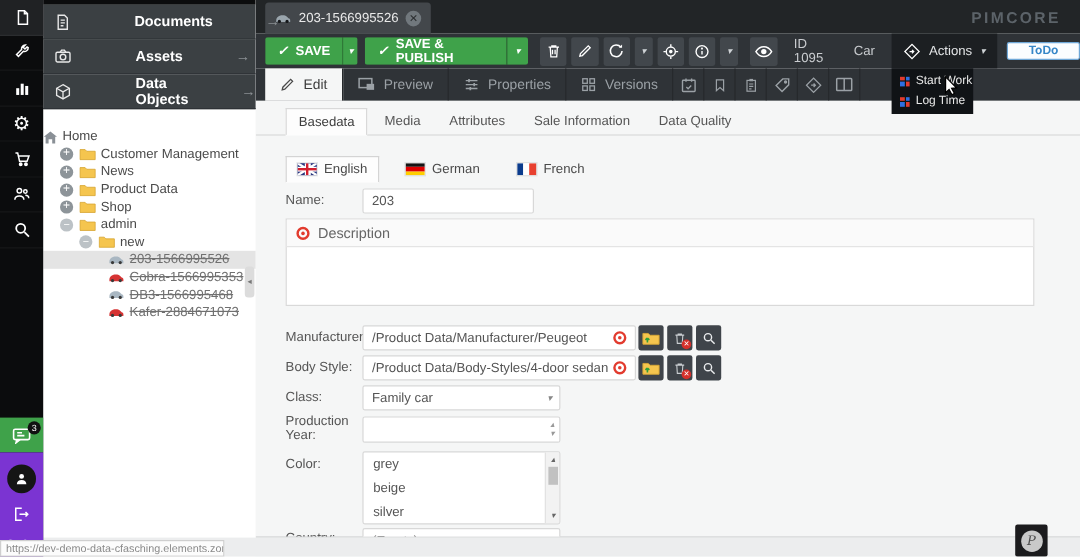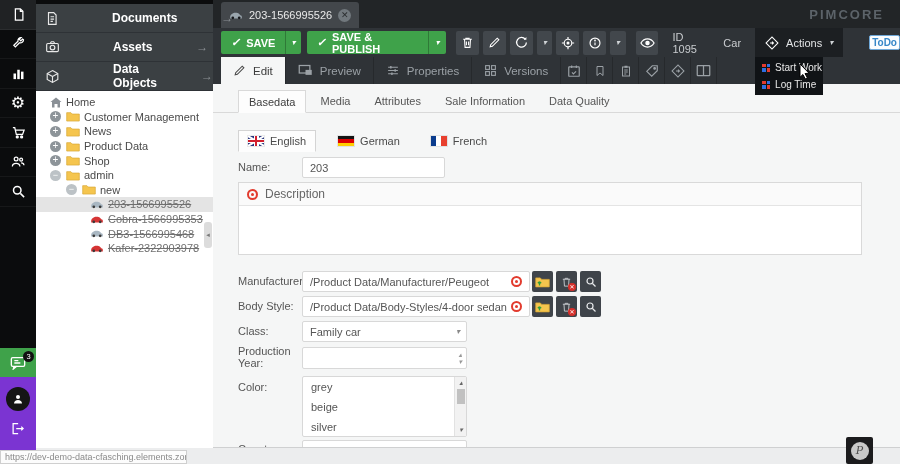--- a/index.html
+++ b/index.html
@@ -22,21 +22,21 @@
   .topgap { height:4px; background:#0b0c0d; }
   .acc-header { height:29px; background:#3b4043; border-bottom:1px solid #2e3236; display:flex; align-items:center; padding:0 9px; color:#fff;gap:44px; }
   .acc-header .acc-ic { width:16px; display:flex; color:#e8e8e8; }
   .acc-header .acc-label { flex:1; margin-left:9px; font-size:12px; font-weight:bold; }
   .acc-header .acc-arrow { color:#8b9094; font-size:12px; }
   .tree { padding-top:4px; }
   .trow { height:14.6px; display:flex; align-items:center; font-size:11px; color:#4a4a4a; white-space:nowrap; }
   .trow .tico { display:flex; margin-right:4px; }
   .trow.sel { background:#e4e4e4; }
   .strike { text-decoration:line-through; color:#707070; }
-  .ind-home { padding-left:14px; }
+  .ind-home { padding-left:0;margin-top:12px; }
   .ind-1 { padding-left:14px; }
   .ind-2 { padding-left:30px; }
   .ind-3 { padding-left:54px; }
   .cplus, .cminus { width:11px; height:11px; border-radius:50%; color:#fff; font-size:10px; line-height:10px; text-align:center; margin-right:5px; flex:0 0 11px; }
   .cplus { background:#8d9499; }
   .cminus { background:#bcc2c6; }
   .cplus::before { content:"+"; }
   .cminus::before { content:"−"; font-size:9px; }
   .collapse-handle { position:absolute; right:1px; top:222px; width:8px; height:26px; background:#dcdcdc; border-radius:3px; color:#777; font-size:7px; display:flex; align-items:center; justify-content:center; }
   .collapse-handle::before { content:"◂"; }
@@ -55,21 +55,21 @@
   .btn-green .bg-main { background:#3fa24a; color:#fff; font-size:11px; font-weight:bold; display:flex; align-items:center; gap:6px; padding:0 10px; }
   .btn-green .bg-main .chk::before { content:"✓"; font-size:11px; }
   .btn-green .bg-caret { background:#3fa24a; border-left:1px solid rgba(0,0,0,.25); width:19px; display:flex; align-items:center; justify-content:center; color:#fff; font-size:8px; }
   .caret::before { content:"▾"; }
   .tb-btn { width:24px; height:24px; background:#42474c; border-radius:2px; margin-left:4px; display:flex; align-items:center; justify-content:center; color:#fff; }
   .tb-caret { width:16px; height:24px; margin-left:4px; display:flex; align-items:center; justify-content:center; color:#cfd3d6; font-size:8px; background:#42474c; border-radius:2px; }
   .tb-text { color:#c9cccf; font-size:11px; margin-left:14px; }
   .actions-btn { position:relative; height:29px; background:#1c1f22; display:flex; align-items:center; gap:7px; padding:0 10px; margin-left:14px; color:#e2e4e6; font-size:11px; }
   .actions-btn .caret-sm { font-size:8px; color:#cfd3d6; }
   .actions-btn .caret-sm::before { content:"▾"; }
-  .todo-badge { margin-left:26px; background:#fbfdff; border:1px solid #6fa8d8; color:#3787c8; font-size:10px; font-weight:bold; padding:1px 2px; border-radius:2px; }
+  .todo-badge { margin-left:8px; background:#fbfdff; border:1px solid #6fa8d8; color:#3787c8; font-size:10px; font-weight:bold; padding:1px 17px; border-radius:2px; }
 
   #actionsmenu { position:absolute; left:0; top:29px; width:68px; background:#101316; padding:2px 0; z-index:50; }
   .menu-item { height:17px; display:flex; align-items:center; gap:5px; padding:0 7px; color:#e8e8e8; font-size:10px; white-space:nowrap; }
   .wf-ico { width:8px; height:8px; flex:0 0 8px; position:relative; }
   .wf-ico i { position:absolute; width:3.5px; height:3.5px; }
   .wf-ico .a { left:0; top:0; background:#e23b2e; }
   .wf-ico .b { right:0; top:0; background:#2e6fe2; }
   .wf-ico .c { left:0; bottom:0; background:#2e6fe2; }
   .wf-ico .d { right:0; bottom:0; background:#e23b2e; }
   .cursor { position:absolute; left:44px; top:6px; z-index:60; }
@@ -351,21 +351,21 @@
         <span class="strike">DB3-1566995468</span>
       </div>
       <div class="trow ind-3">
         <span class="tico">
             <svg width="14" height="9" viewBox="0 0 24 14">
               <path d="M2 9c0-2 2-5 5-6 3-1 8-1 10 1l3 3c1 0 2 1 2 2v3H2z" fill="#d63434"></path>
               <circle cx="6.5" cy="11" r="2.3" fill="#3a3a3a"></circle>
               <circle cx="17.5" cy="11" r="2.3" fill="#3a3a3a"></circle>
             </svg>
           </span>
-        <span class="strike">Kafer-2322903978</span>
+        <span class="strike">Kafer-2884671073</span>
       </div>
     </div>
     <div class="collapse-handle"></div>
   </div>
 
   <div id="main">
 
     <div id="tabstrip">
       <div class="doc-tab">
         <span>

